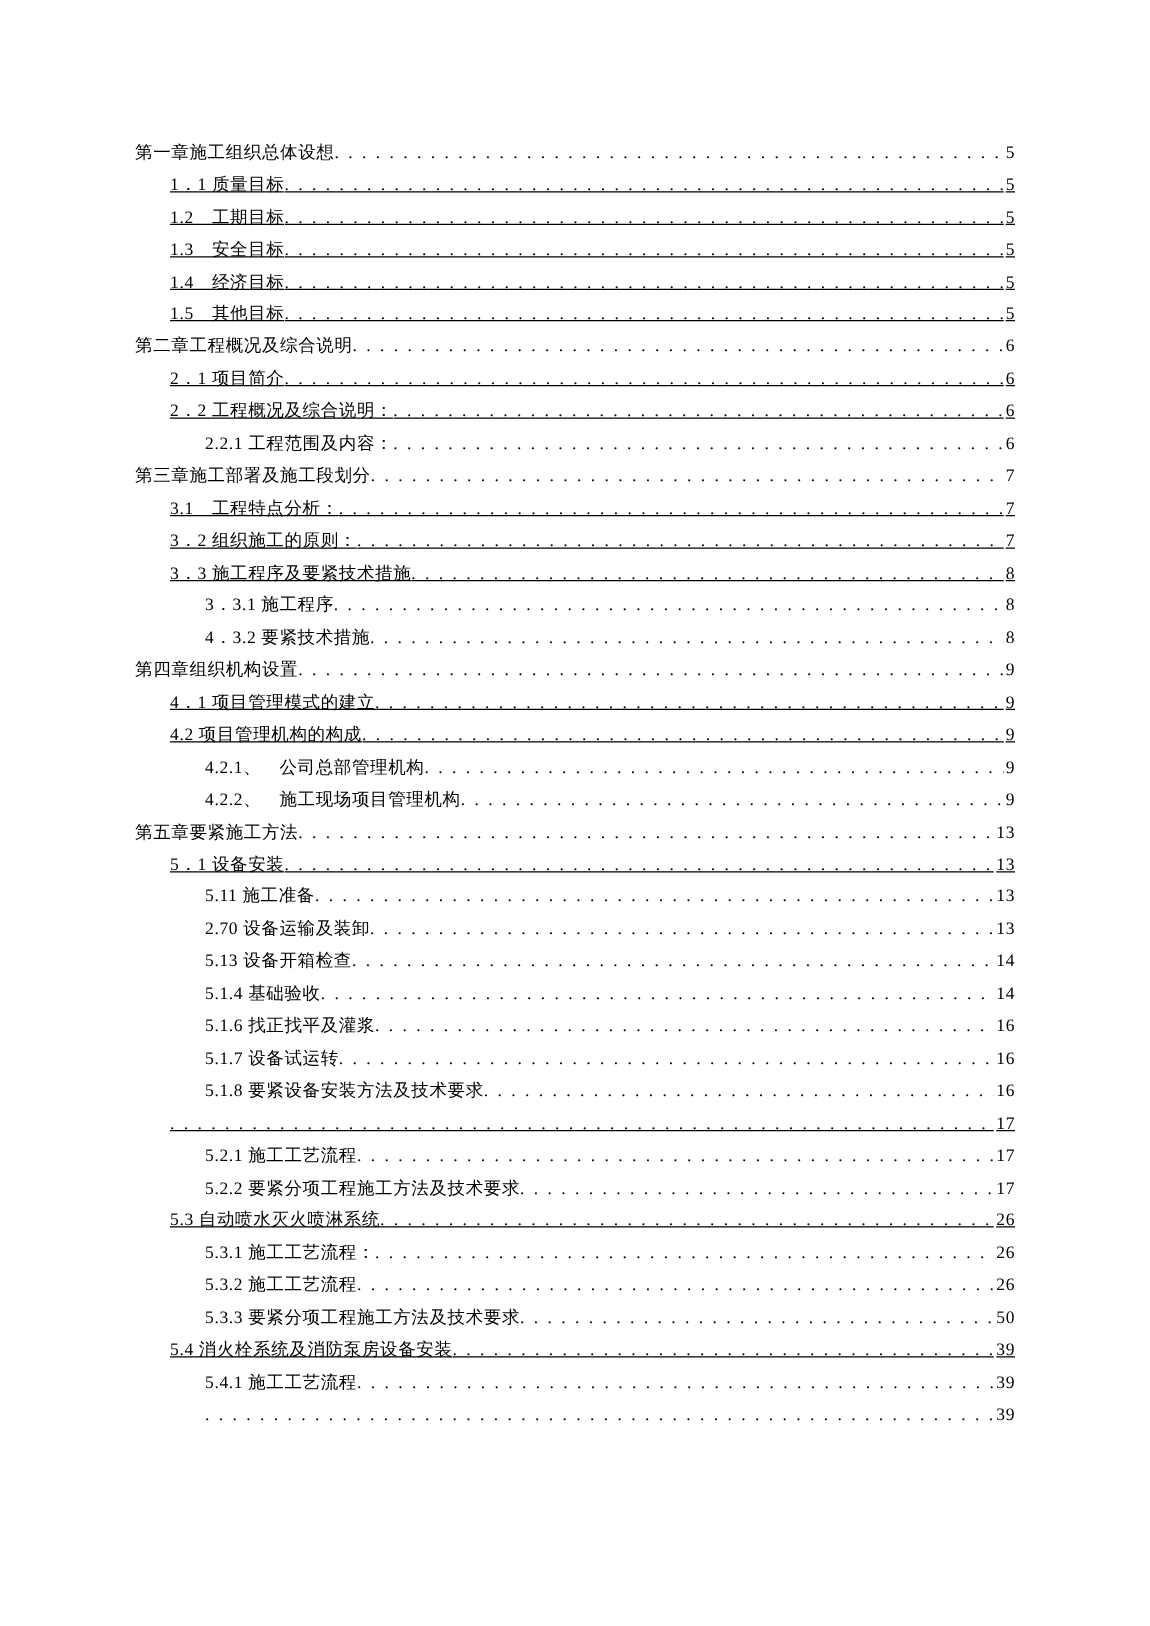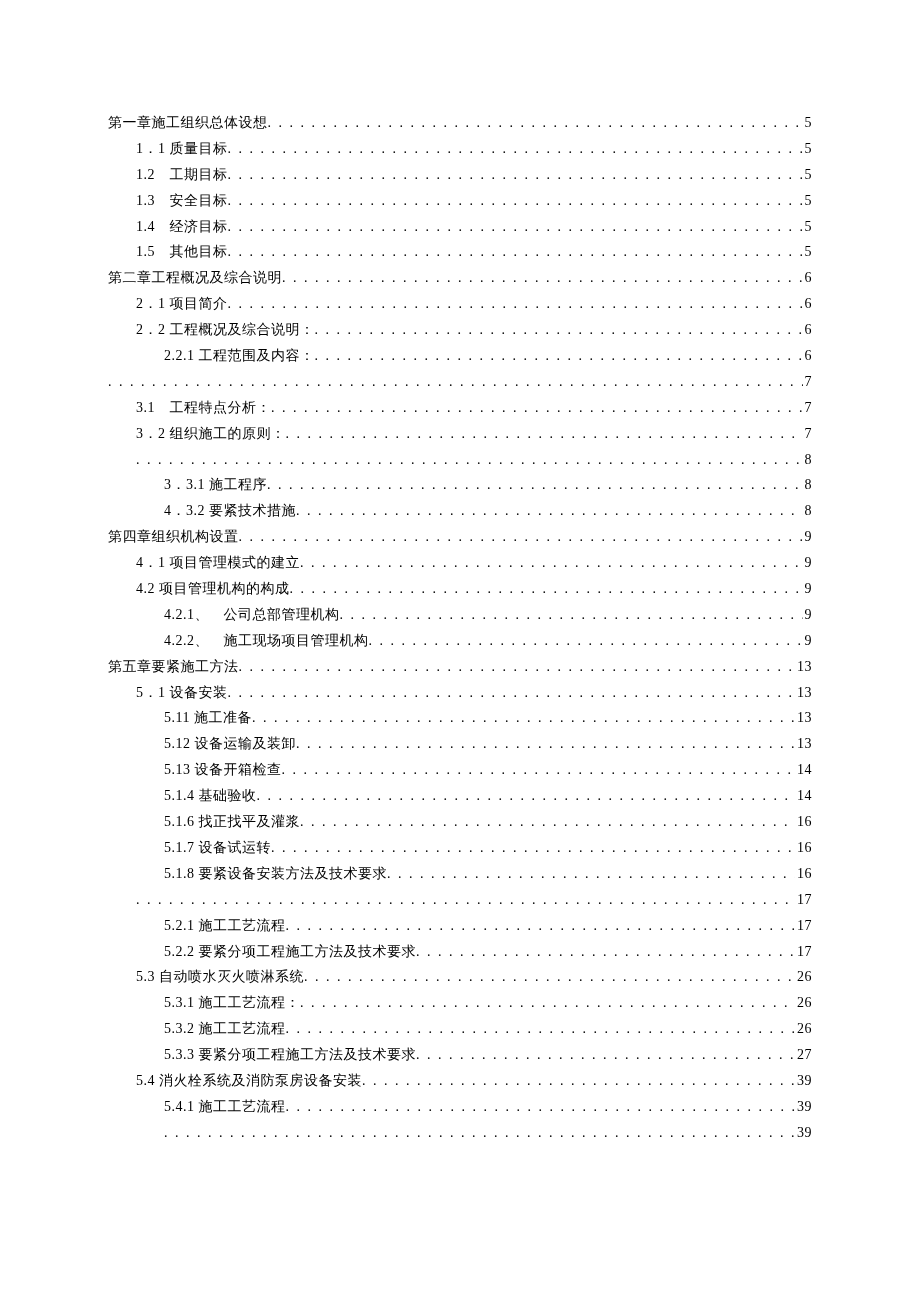--- a/index.html
+++ b/index.html
@@ -23,20 +23,21 @@
       align-items: flex-end;
       white-space: nowrap;
       line-height: 1.85;
       letter-spacing: 0.5px;
     }
     .toc-entry.level-0 {
       padding-left: 0;
     }
     .toc-entry.level-1 {
       padding-left: 28px;
+      text-decoration: underline;
     }
     .toc-entry.level-2 {
       padding-left: 56px;
       font-family: Liberation Serif, serif;
     }
     .toc-title {
       flex: 0 0 auto;
     }
     .toc-leader {
       flex: 1 1 auto;
@@ -100,34 +101,36 @@
       <span class="toc-title">2．2 工程概况及综合说明：</span>
       <span class="toc-leader"></span>
       <span class="toc-page">6</span>
     </div>
     <div class="toc-entry level-2">
       <span class="toc-title">2.2.1 工程范围及内容：</span>
       <span class="toc-leader"></span>
       <span class="toc-page">6</span>
     </div>
     <div class="toc-entry level-0">
+      <span class="toc-title">第三章施工部署及施工段划分</span>
       <span class="toc-leader"></span>
       <span class="toc-page">7</span>
     </div>
     <div class="toc-entry level-1">
       <span class="toc-title">3.1　工程特点分析：</span>
       <span class="toc-leader"></span>
       <span class="toc-page">7</span>
     </div>
     <div class="toc-entry level-1">
       <span class="toc-title">3．2 组织施工的原则：</span>
       <span class="toc-leader"></span>
       <span class="toc-page">7</span>
     </div>
     <div class="toc-entry level-1">
+      <span class="toc-title">3．3 施工程序及要紧技术措施</span>
       <span class="toc-leader"></span>
       <span class="toc-page">8</span>
     </div>
     <div class="toc-entry level-2">
       <span class="toc-title">3．3.1 施工程序</span>
       <span class="toc-leader"></span>
       <span class="toc-page">8</span>
     </div>
     <div class="toc-entry level-2">
       <span class="toc-title">4．3.2 要紧技术措施</span>
@@ -168,21 +171,21 @@
       <span class="toc-title">5．1 设备安装</span>
       <span class="toc-leader"></span>
       <span class="toc-page">13</span>
     </div>
     <div class="toc-entry level-2">
       <span class="toc-title">5.11 施工准备</span>
       <span class="toc-leader"></span>
       <span class="toc-page">13</span>
     </div>
     <div class="toc-entry level-2">
-      <span class="toc-title">5.12 设备运输及装卸</span>
+      <span class="toc-title">2.70 设备运输及装卸</span>
       <span class="toc-leader"></span>
       <span class="toc-page">13</span>
     </div>
     <div class="toc-entry level-2">
       <span class="toc-title">5.13 设备开箱检查</span>
       <span class="toc-leader"></span>
       <span class="toc-page">14</span>
     </div>
     <div class="toc-entry level-2">
       <span class="toc-title">5.1.4 基础验收</span>
@@ -229,21 +232,21 @@
       <span class="toc-page">26</span>
     </div>
     <div class="toc-entry level-2">
       <span class="toc-title">5.3.2 施工工艺流程</span>
       <span class="toc-leader"></span>
       <span class="toc-page">26</span>
     </div>
     <div class="toc-entry level-2">
       <span class="toc-title">5.3.3 要紧分项工程施工方法及技术要求</span>
       <span class="toc-leader"></span>
-      <span class="toc-page">27</span>
+      <span class="toc-page">50</span>
     </div>
     <div class="toc-entry level-1">
       <span class="toc-title">5.4 消火栓系统及消防泵房设备安装</span>
       <span class="toc-leader"></span>
       <span class="toc-page">39</span>
     </div>
     <div class="toc-entry level-2">
       <span class="toc-title">5.4.1 施工工艺流程</span>
       <span class="toc-leader"></span>
       <span class="toc-page">39</span>

